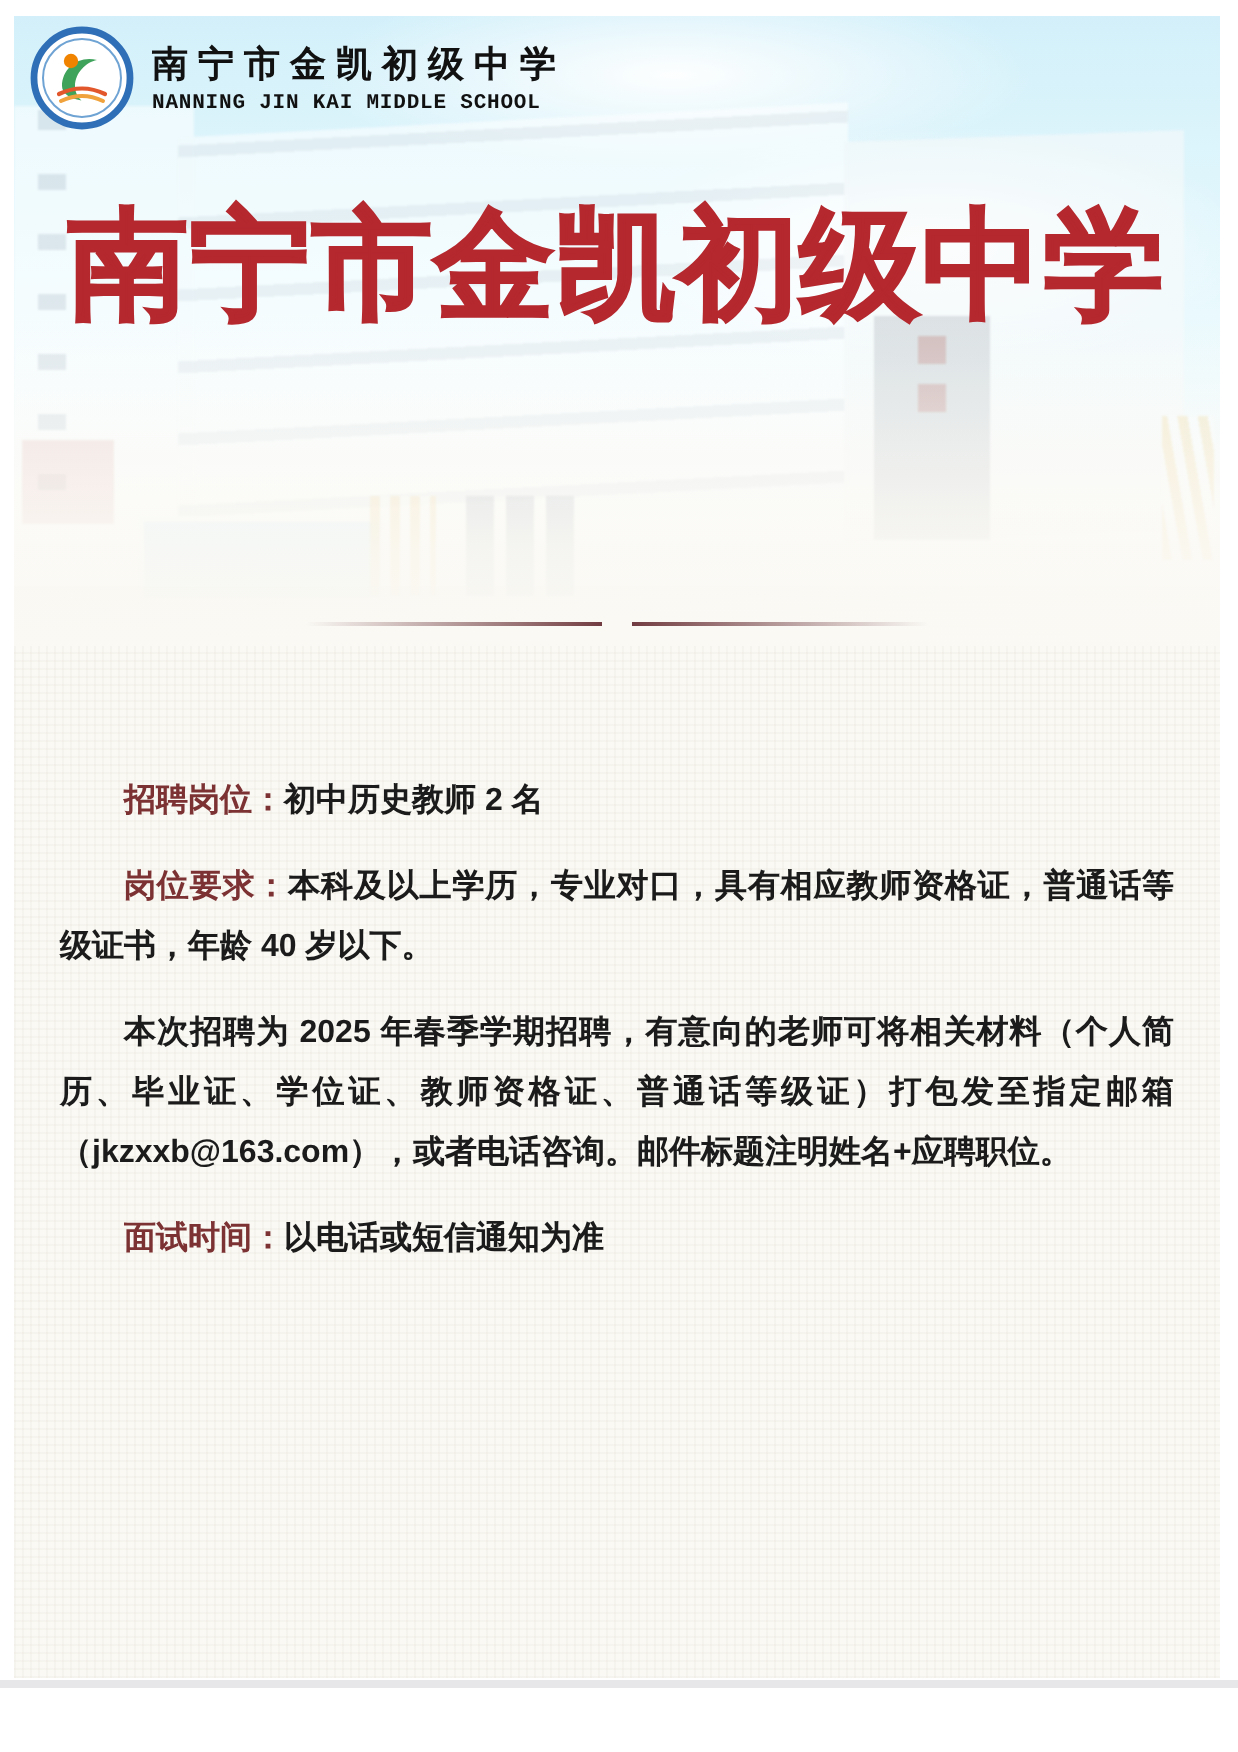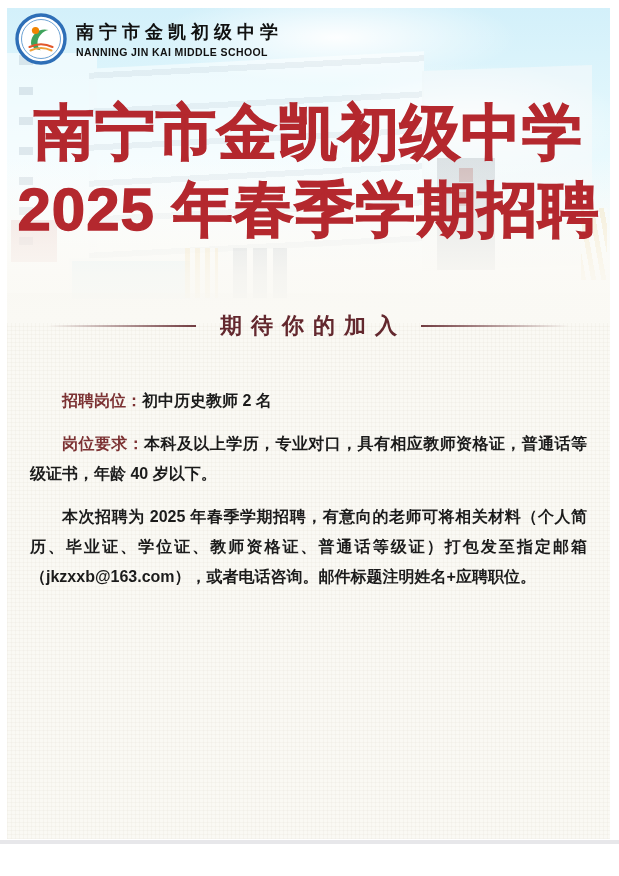--- a/index.html
+++ b/index.html
@@ -39,21 +39,21 @@
   .stripes-b{position:absolute;left:574px;top:200px;width:26px;height:72px;background:repeating-linear-gradient(80deg, rgba(238,196,106,.55) 0 5px, rgba(255,255,255,.5) 5px 10px);}
   .banner-red{position:absolute;left:4px;top:212px;width:46px;height:42px;background:rgba(195,85,70,.30);}
   .road{position:absolute;left:0;top:285px;right:0;height:100px;background:linear-gradient(172deg, rgba(226,221,211,.40), rgba(250,249,244,0) 65%);}
   .fade{position:absolute;left:0;top:150px;right:0;height:168px;background:linear-gradient(to bottom, rgba(250,249,244,0), rgba(250,249,244,.85) 70%, #faf9f4 100%);}
 
   
   .school-header{position:absolute;top:5px;left:8px;display:flex;align-items:center;gap:9px;}
   .logo{width:52px;height:52px;flex:0 0 auto;}
   .names{display:flex;flex-direction:column;}
   .names .cn{font-family:"Liberation Serif","DejaVu Serif",serif;font-size:18px;font-weight:700;letter-spacing:5px;color:#111111;white-space:nowrap;}
-  .names .en{font-family:Liberation Sans, sans-serif;font-size:10.5px;font-weight:700;letter-spacing:.4px;color:#111111;margin-top:2px;white-space:nowrap;}
+  .names .en{font-family:Liberation Mono, monospace;font-size:10.5px;font-weight:700;letter-spacing:.4px;color:#111111;margin-top:2px;white-space:nowrap;}
 
   
   .title{position:absolute;left:0;right:0;top:86px;text-align:center;color:#b4282e;}
   .title .line{display:block;font-size:60px;line-height:77px;font-weight:900;letter-spacing:1px;
     -webkit-text-stroke:1.3px #b4282e;white-space:nowrap;}
 
   
   .divider{position:absolute;left:0;right:0;top:303px;display:flex;align-items:center;justify-content:center;gap:15px;}
   .divider .line{height:2px;width:148px;}
   .divider .line.left{background:linear-gradient(to right, rgba(99,40,46,0), rgba(99,40,46,.9));}
@@ -105,30 +105,29 @@
         </svg>
       </span>
       <span class="names">
         <span class="cn">南宁市金凯初级中学</span>
         <span class="en">NANNING JIN KAI MIDDLE SCHOOL</span>
       </span>
     </div>
 
     <div class="title">
       <span class="line">南宁市金凯初级中学</span>
-      <span class="line">2025 年春季学期招聘</span>
     </div>
 
     <div class="divider">
       <span class="line left"></span>
-      <span class="text">期待你的加入</span>
       <span class="line right"></span>
     </div>
 
     <div class="bodytext">
       <p class="para"><span class="label">招聘岗位：</span><span>初中历史教师 2 名</span></p>
       <p class="para"><span class="label">岗位要求：</span><span>本科及以上学历，专业对口，具有相应教师资格证，普通话等级证书，年龄 40 岁以下。</span></p>
       <p class="para"><span class="label"></span><span>本次招聘为 2025 年春季学期招聘，有意向的老师可将相关材料（个人简历、毕业证、学位证、教师资格证、普通话等级证）打包发至指定邮箱（jkzxxb@163.com），或者电话咨询。邮件标题注明姓名+应聘职位。</span></p>
+      <p class="para"><span class="label">面试时间：</span><span>以电话或短信通知为准</span></p>
     </div>
 
   </div>
   <div class="page-edge"></div>
 </div>
 
 </body></html>

